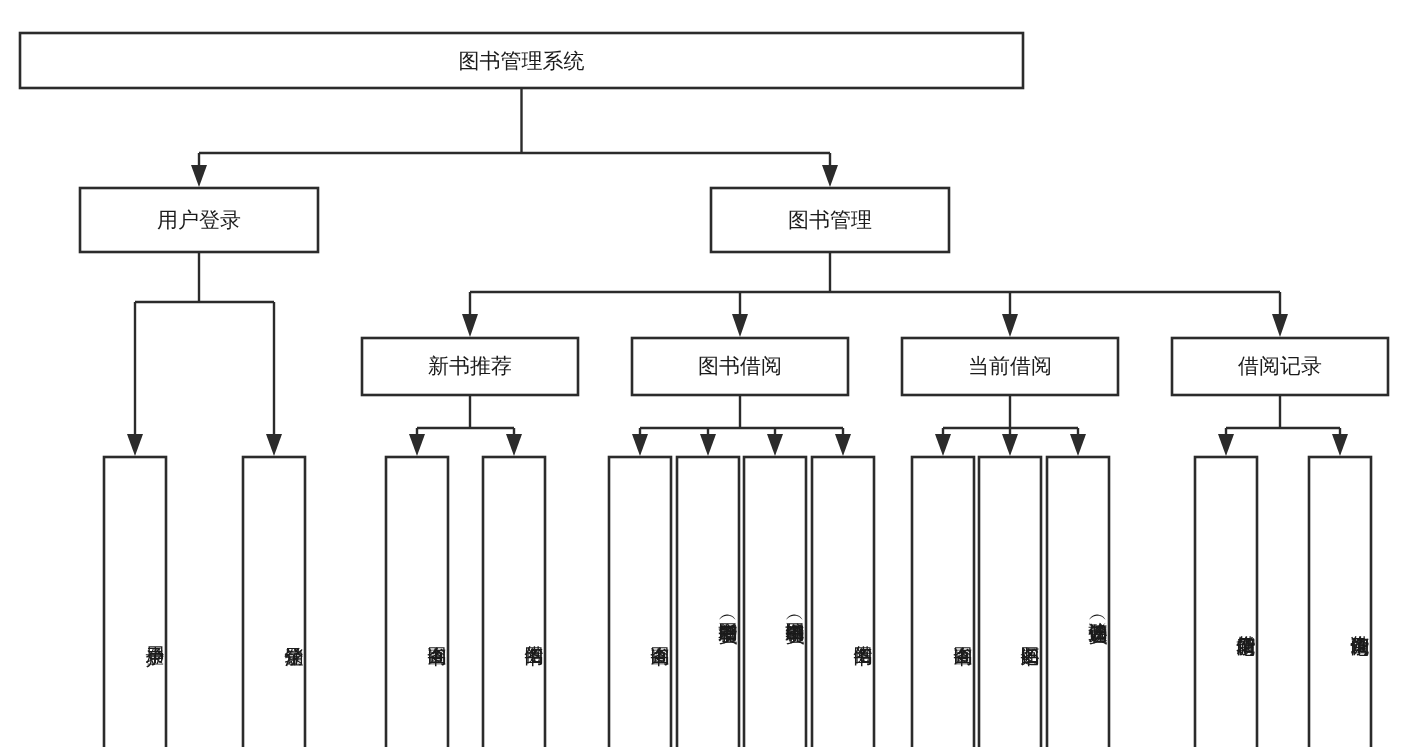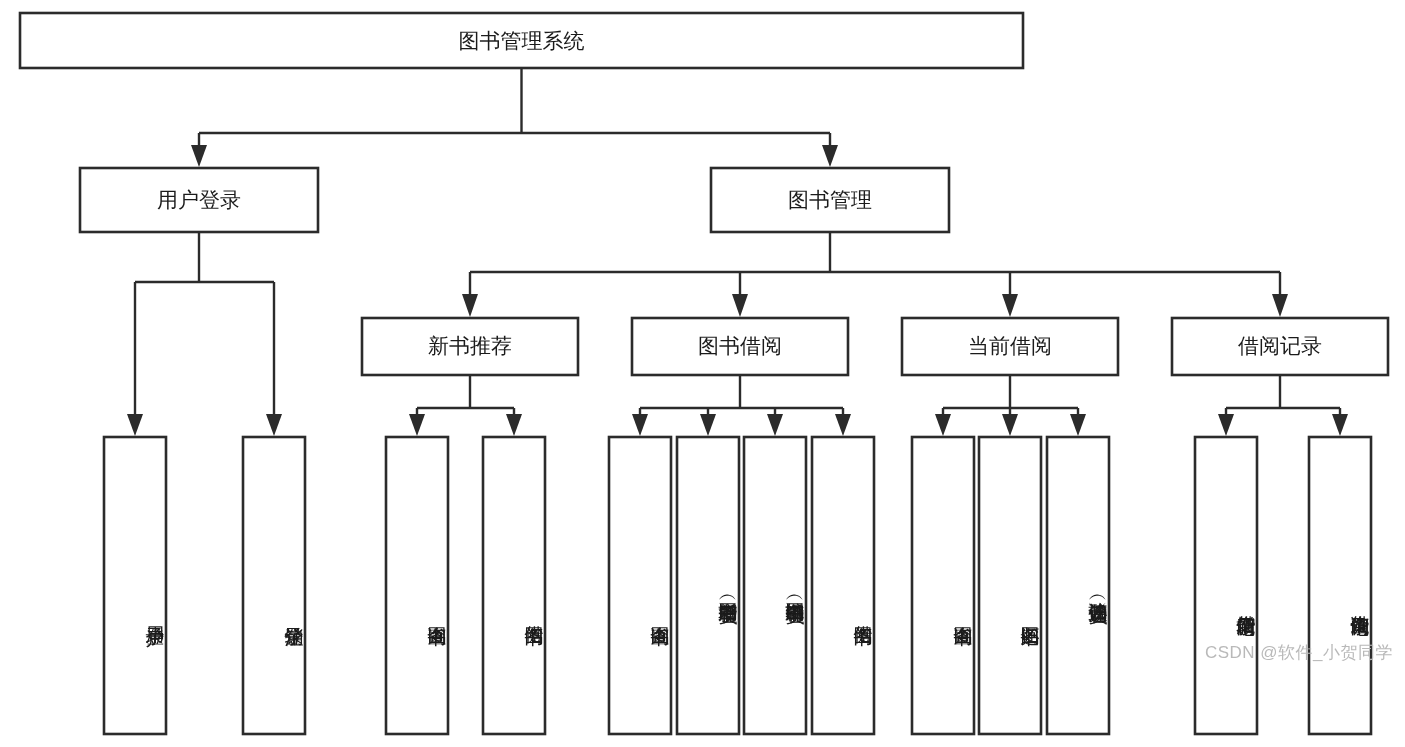--- a/index.html
+++ b/index.html
@@ -11,20 +11,21 @@
     width: 1405px;
     height: 747px;
     font-family: "Liberation Sans", "DejaVu Sans", sans-serif;
     overflow: hidden;
   }
   #diagram-root {
     position: relative;
     width: 1405px;
     height: 670px;
     background: #ffffff;
+    margin-top: 20px;
   }
   svg.diagram-canvas {
     position: absolute;
     left: 0;
     top: 0;
     width: 1405px;
     height: 747px;
   }
   .node-box {
     fill: #ffffff;
@@ -198,14 +199,13 @@
   <div class="node-label-v" style="left:744px; top:446px; width:62px; height:286px;">编辑图书（管理员）</div>
   <div class="node-label-v" style="left:812px; top:492px; width:62px; height:240px;">借阅图书</div>
 
   <div class="node-label-v" style="left:912px; top:492px; width:62px; height:240px;">查询图书</div>
   <div class="node-label-v" style="left:979px; top:492px; width:62px; height:240px;">归还图书</div>
   <div class="node-label-v" style="left:1047px; top:446px; width:62px; height:286px;">确认归还（管理员）</div>
 
   <div class="node-label-v" style="left:1195px; top:470px; width:62px; height:262px;">新增借阅记录</div>
   <div class="node-label-v" style="left:1309px; top:470px; width:62px; height:262px;">查询借阅记录</div>
 
-  <div class="watermark">CSDN @软件_小贺同学</div>
 </div>
 
 </body></html>

